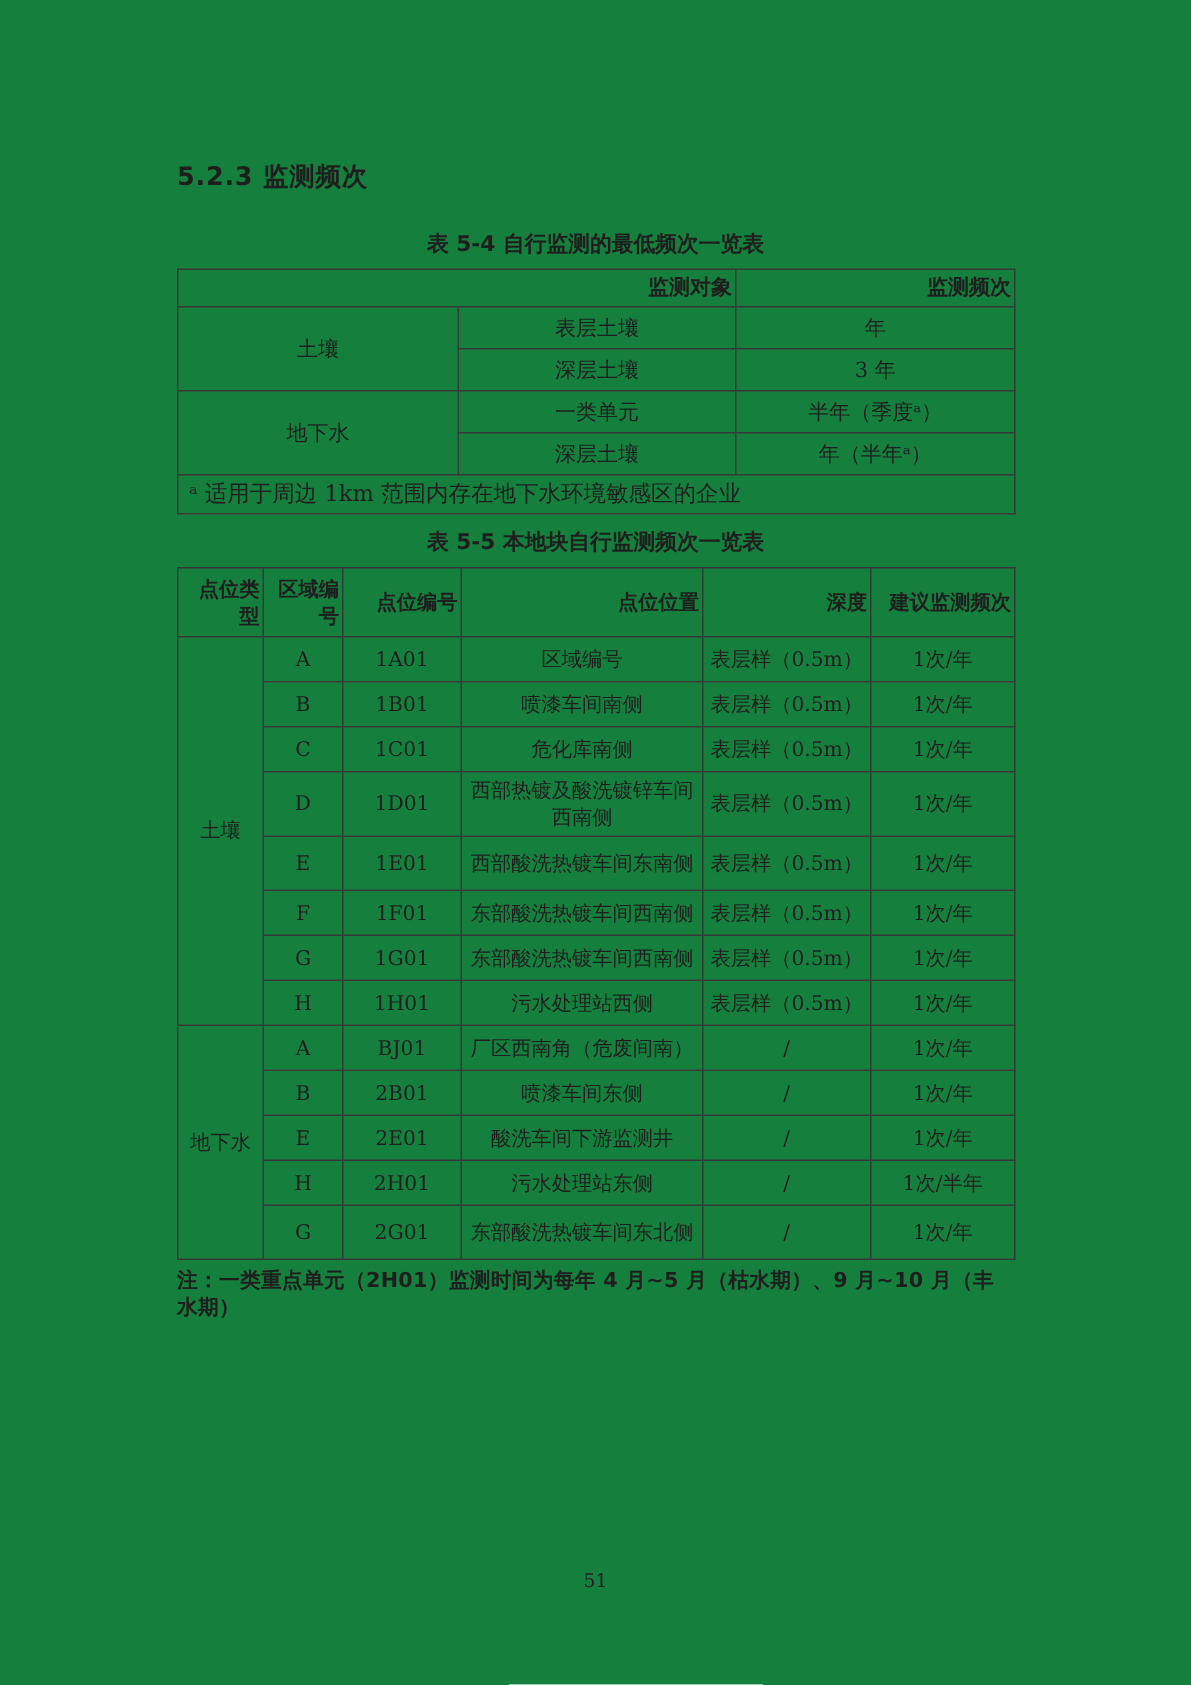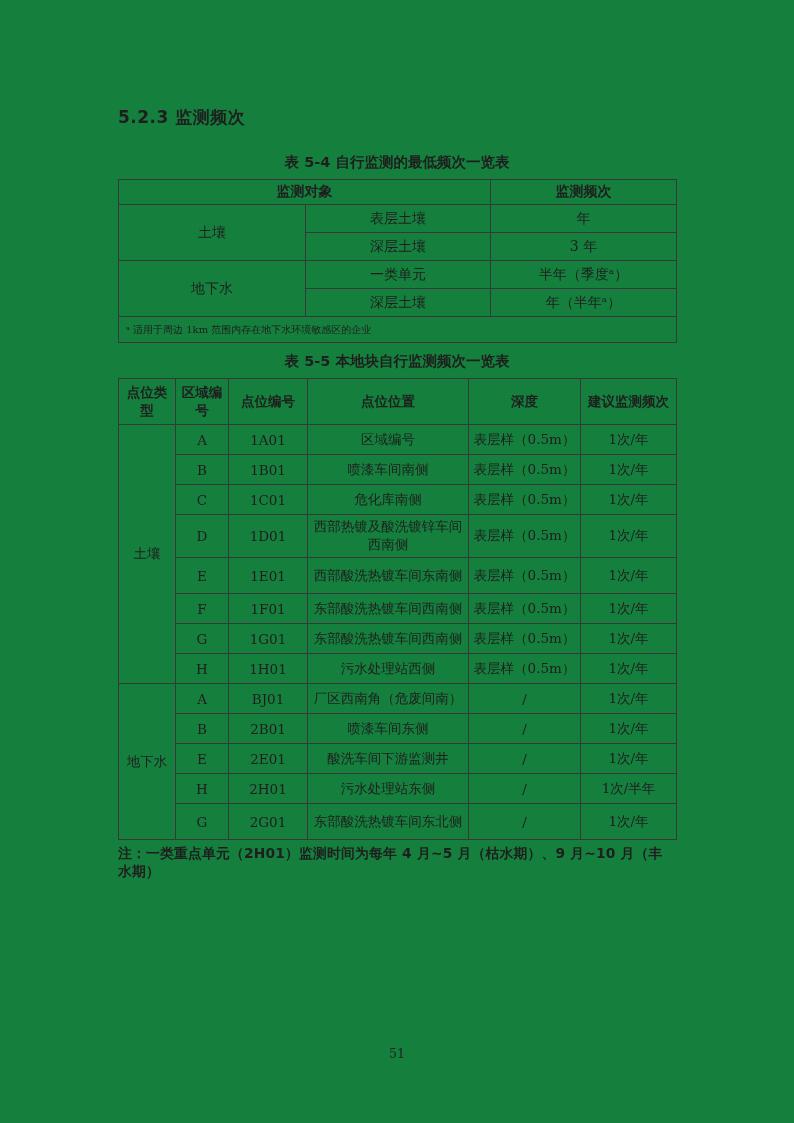--- a/index.html
+++ b/index.html
@@ -33,23 +33,24 @@
   table { width:100%; border-collapse:collapse; table-layout:fixed; }
   th, td {
     border:1px solid #383838;
     text-align:center; vertical-align:middle;
     font-size:14px; padding:3px 2px;
     word-break:break-all;
   }
   th {
     font-family:Liberation Mono, monospace;
     font-weight:bold;
+    text-align:right;
   }
   .t54 td { height:28px; }
-  .t54 .footnote-cell { text-align:left; padding-left:7px; font-size:10px; height:26px; }
+  .t54 .footnote-cell { text-align:left; padding-left:7px; font-size:15px; height:26px; }
   .t55 th { height:46px; font-size:13.5px; }
   .t55 td { height:30px; font-size:13.5px; }
   .t55 td.loc { padding:3px 4px; }
   .t55 tr.tall td { height:36px; }
   .note {
     font-family:"DejaVu Sans","Liberation Sans",sans-serif;
     font-weight:bold; font-size:13.8px; margin-top:5px;
     letter-spacing:0.2px;
   }
   .pagenum {

